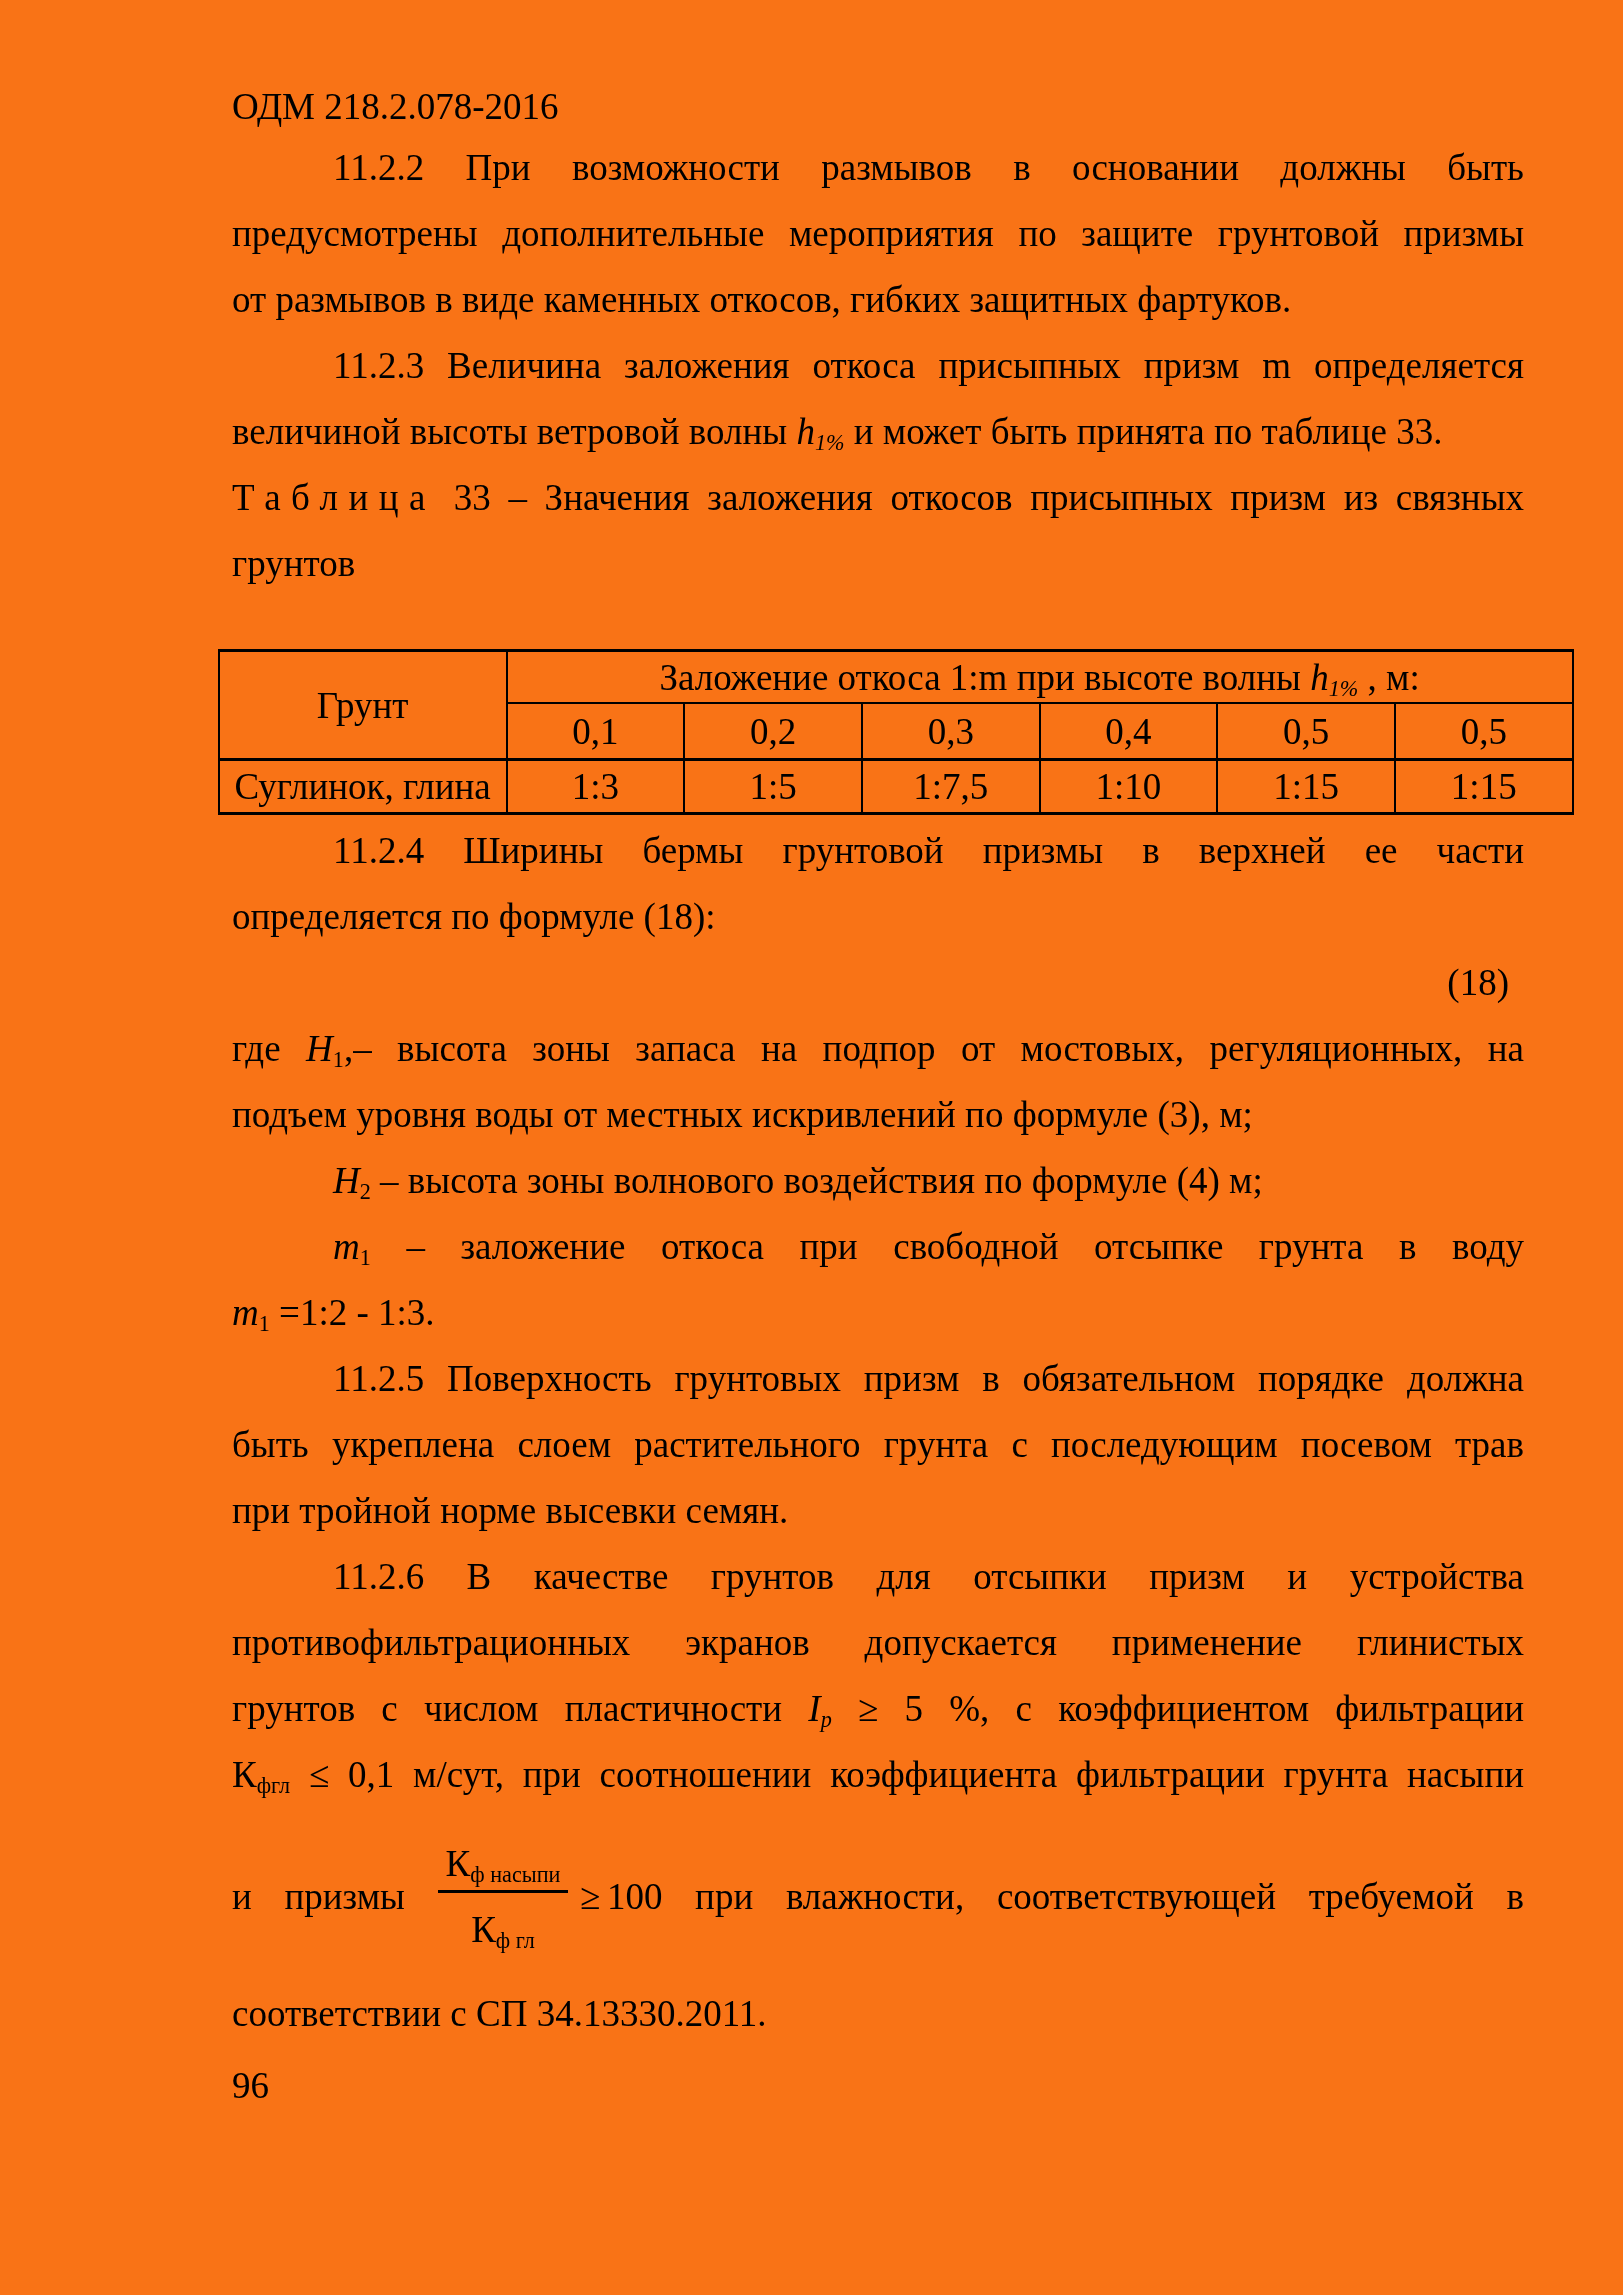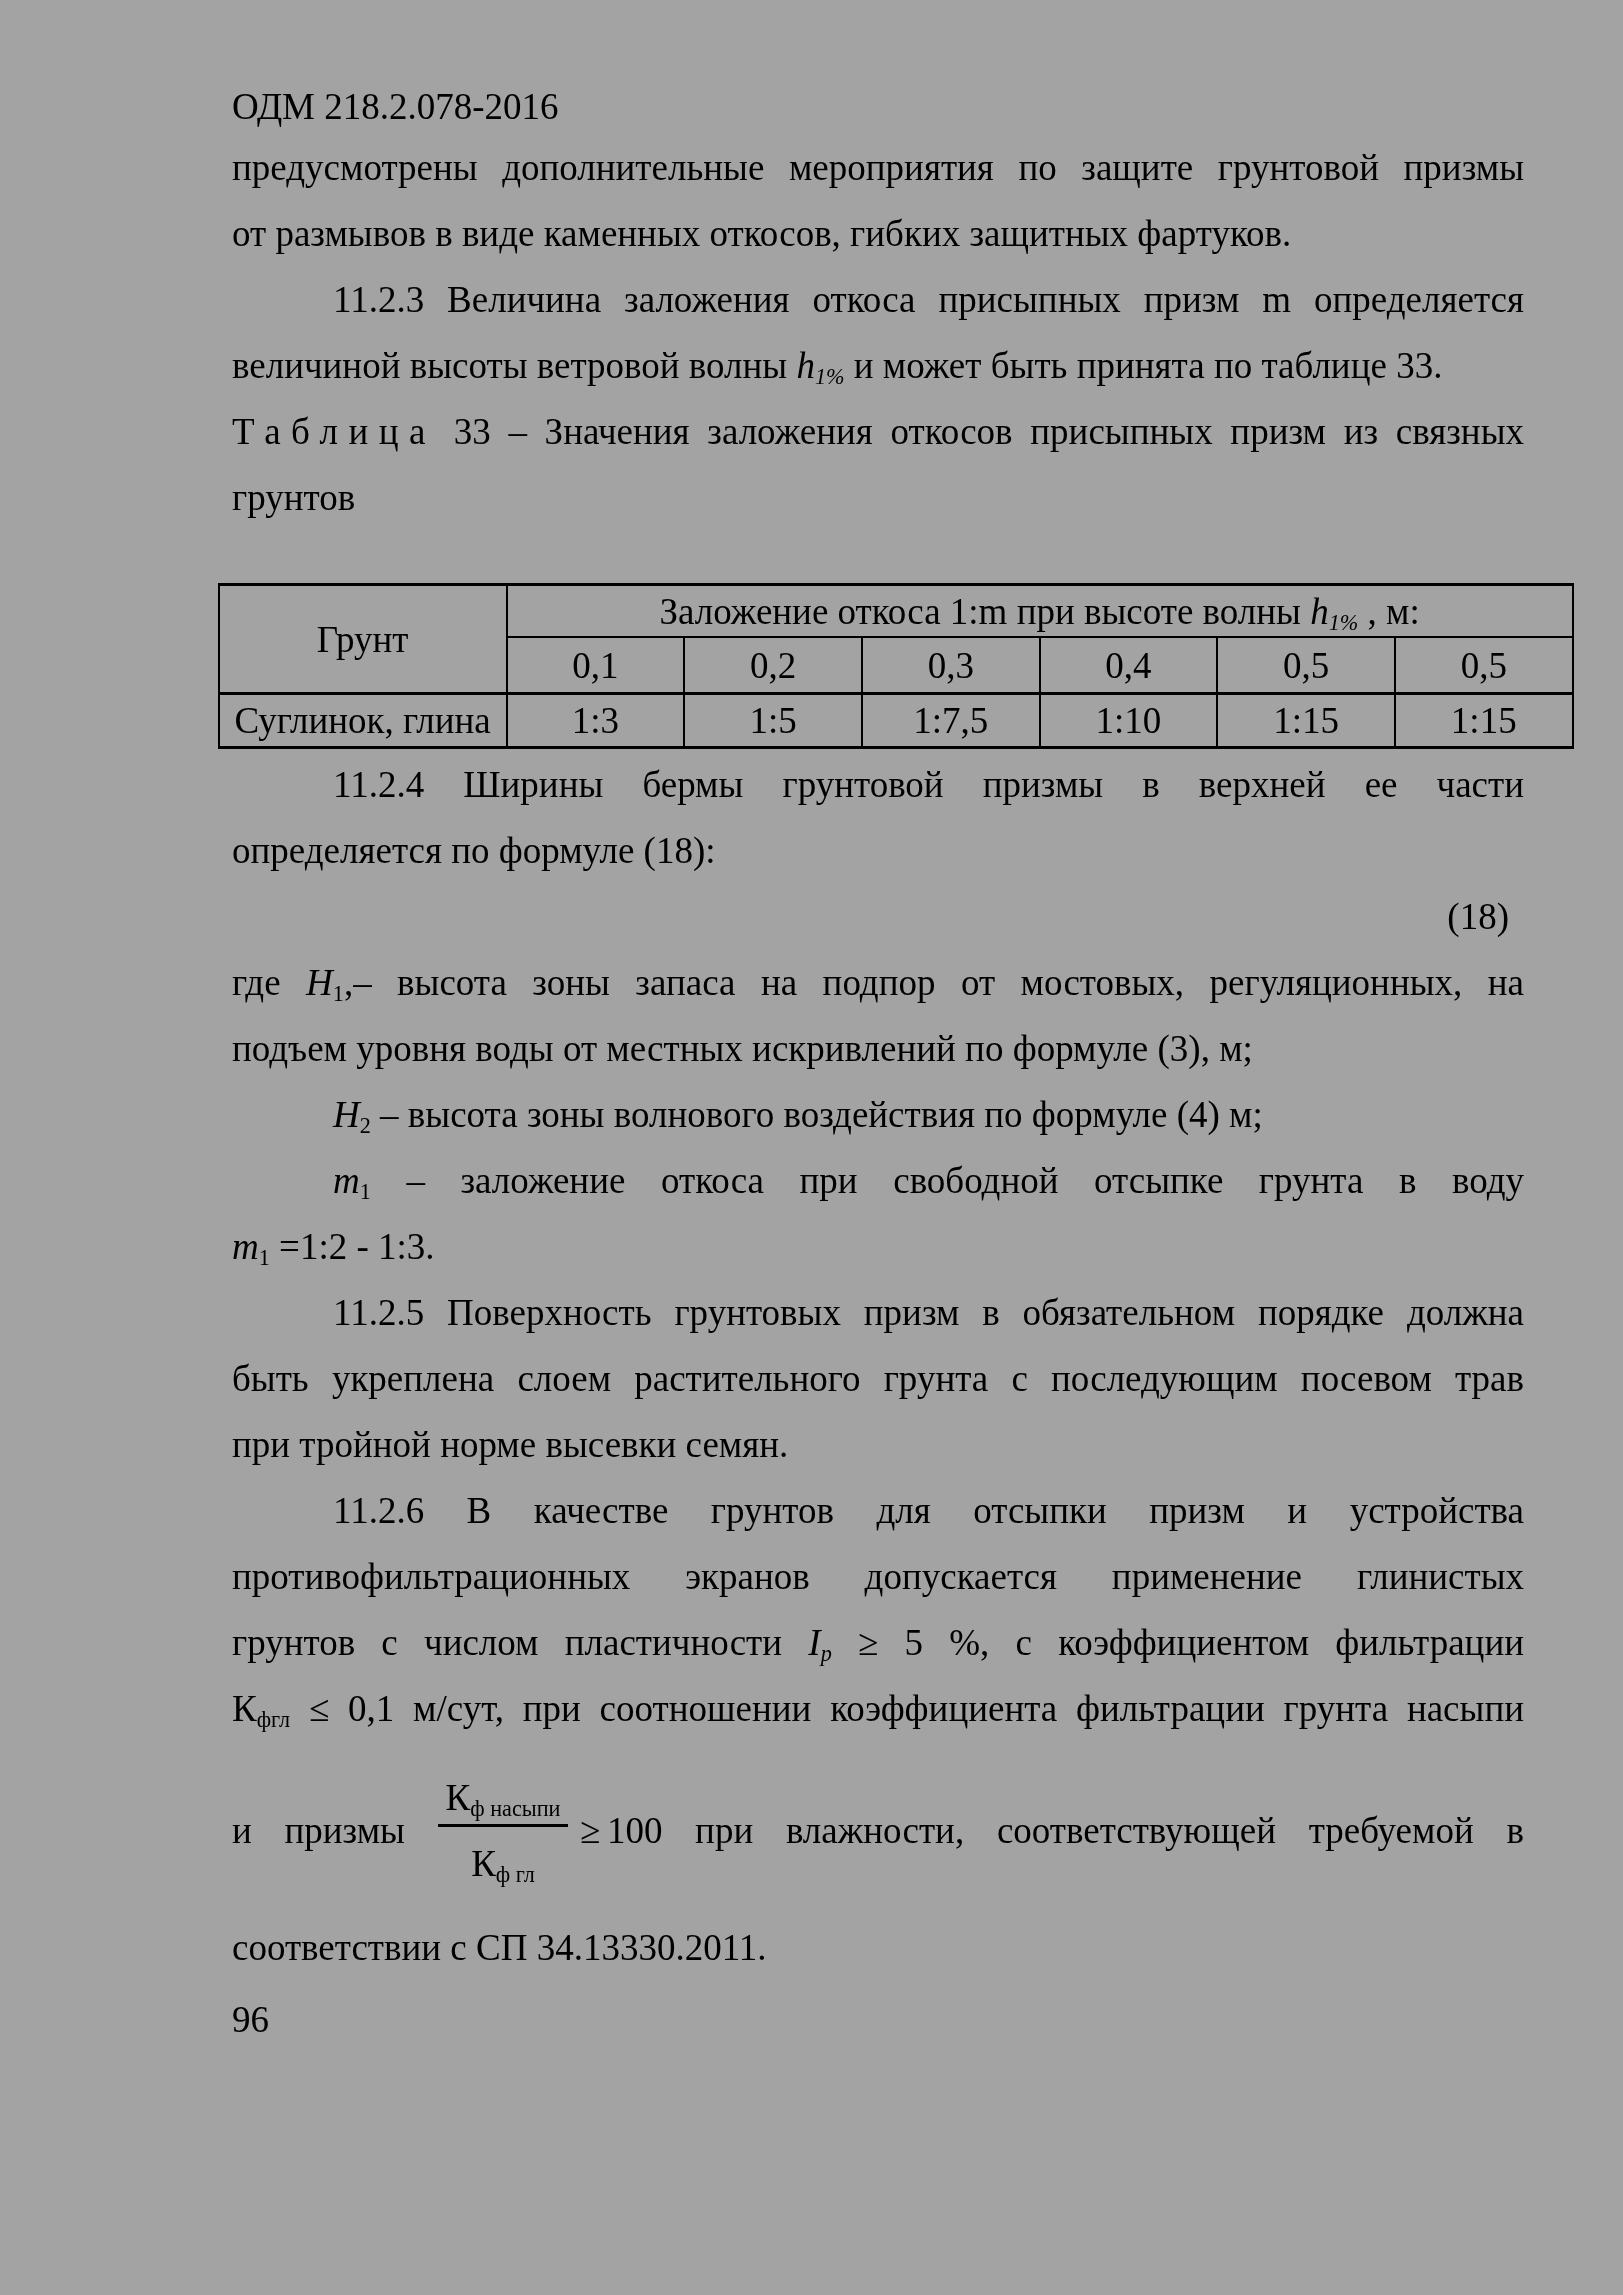--- a/index.html
+++ b/index.html
@@ -1,20 +1,20 @@
 <!DOCTYPE html>
 <html style="font-size:10.5px"><head>
 <meta charset="utf-8">
 <style>
   html, body { margin: 0; padding: 0; background: #e8e8e8; }
   .page {
     position: relative;
     width: 1623px;
     height: 2295px;
-    background: #a3a3a3;
+    background: #f97316;
     font-family: "Liberation Serif", "DejaVu Serif", serif;
     font-size: 37px;
     color: #000000;
     overflow: hidden;
   }
   .content { margin-left: 232px; width: 1292px; }
   .doccode { margin-top: 79px; height: 56px; line-height: 56px; }
   .line {
     height: 66px;
     line-height: 66px;
@@ -85,20 +85,21 @@
 </style>
 </head>
 <body>
 
 <div class="page">
   <div class="content">
 
     <div class="doccode">ОДМ 218.2.078-2016</div>
 
     <div>
+      <div class="line jline indent">11.2.2 При возможности размывов в основании должны быть</div>
       <div class="line jline">предусмотрены дополнительные мероприятия по защите грунтовой призмы</div>
       <div class="line">от размывов в виде каменных откосов, гибких защитных фартуков.</div>
     </div>
 
     <div>
       <div class="line jline indent">11.2.3 Величина заложения откоса присыпных призм m определяется</div>
       <div class="line"><span>величиной высоты ветровой волны </span><i><span>h</span><sub class="it">1%</sub></i><span> и может быть принята по таблице 33.</span></div>
     </div>
 
     <div>

